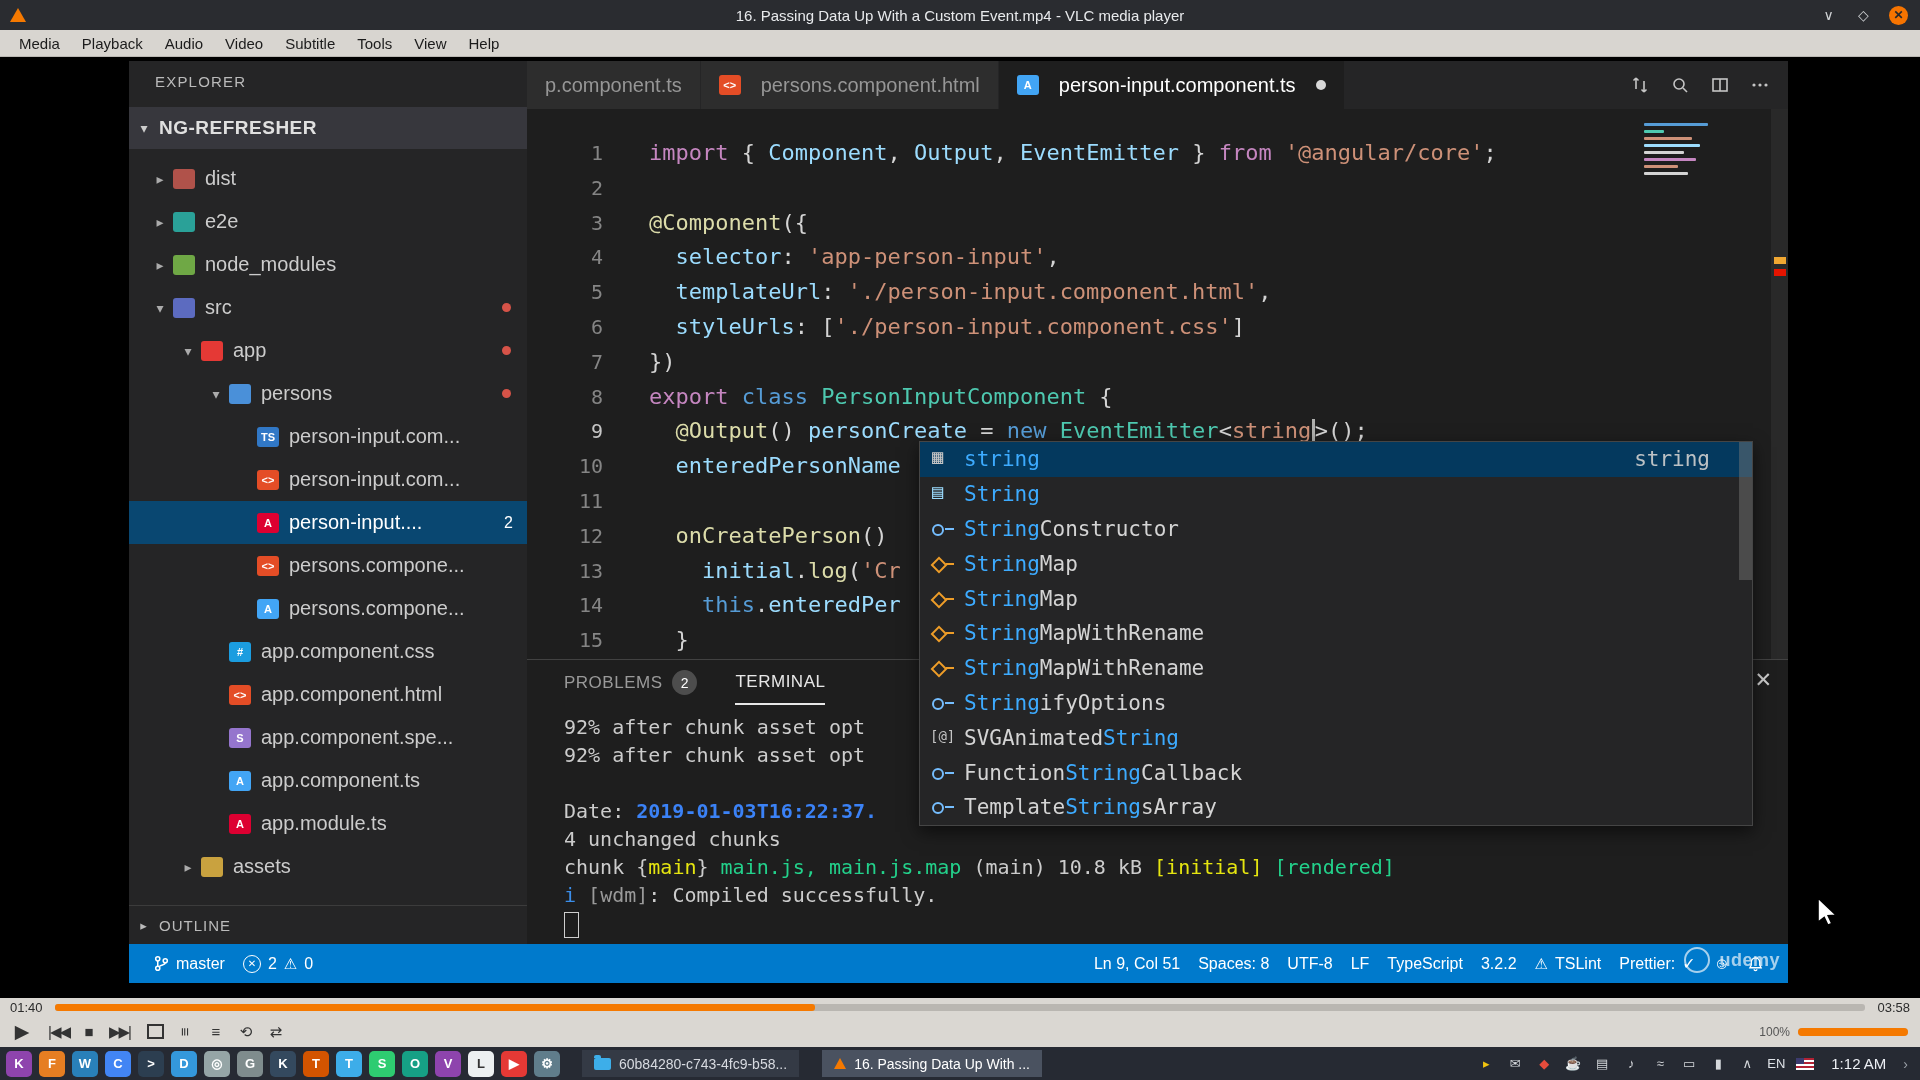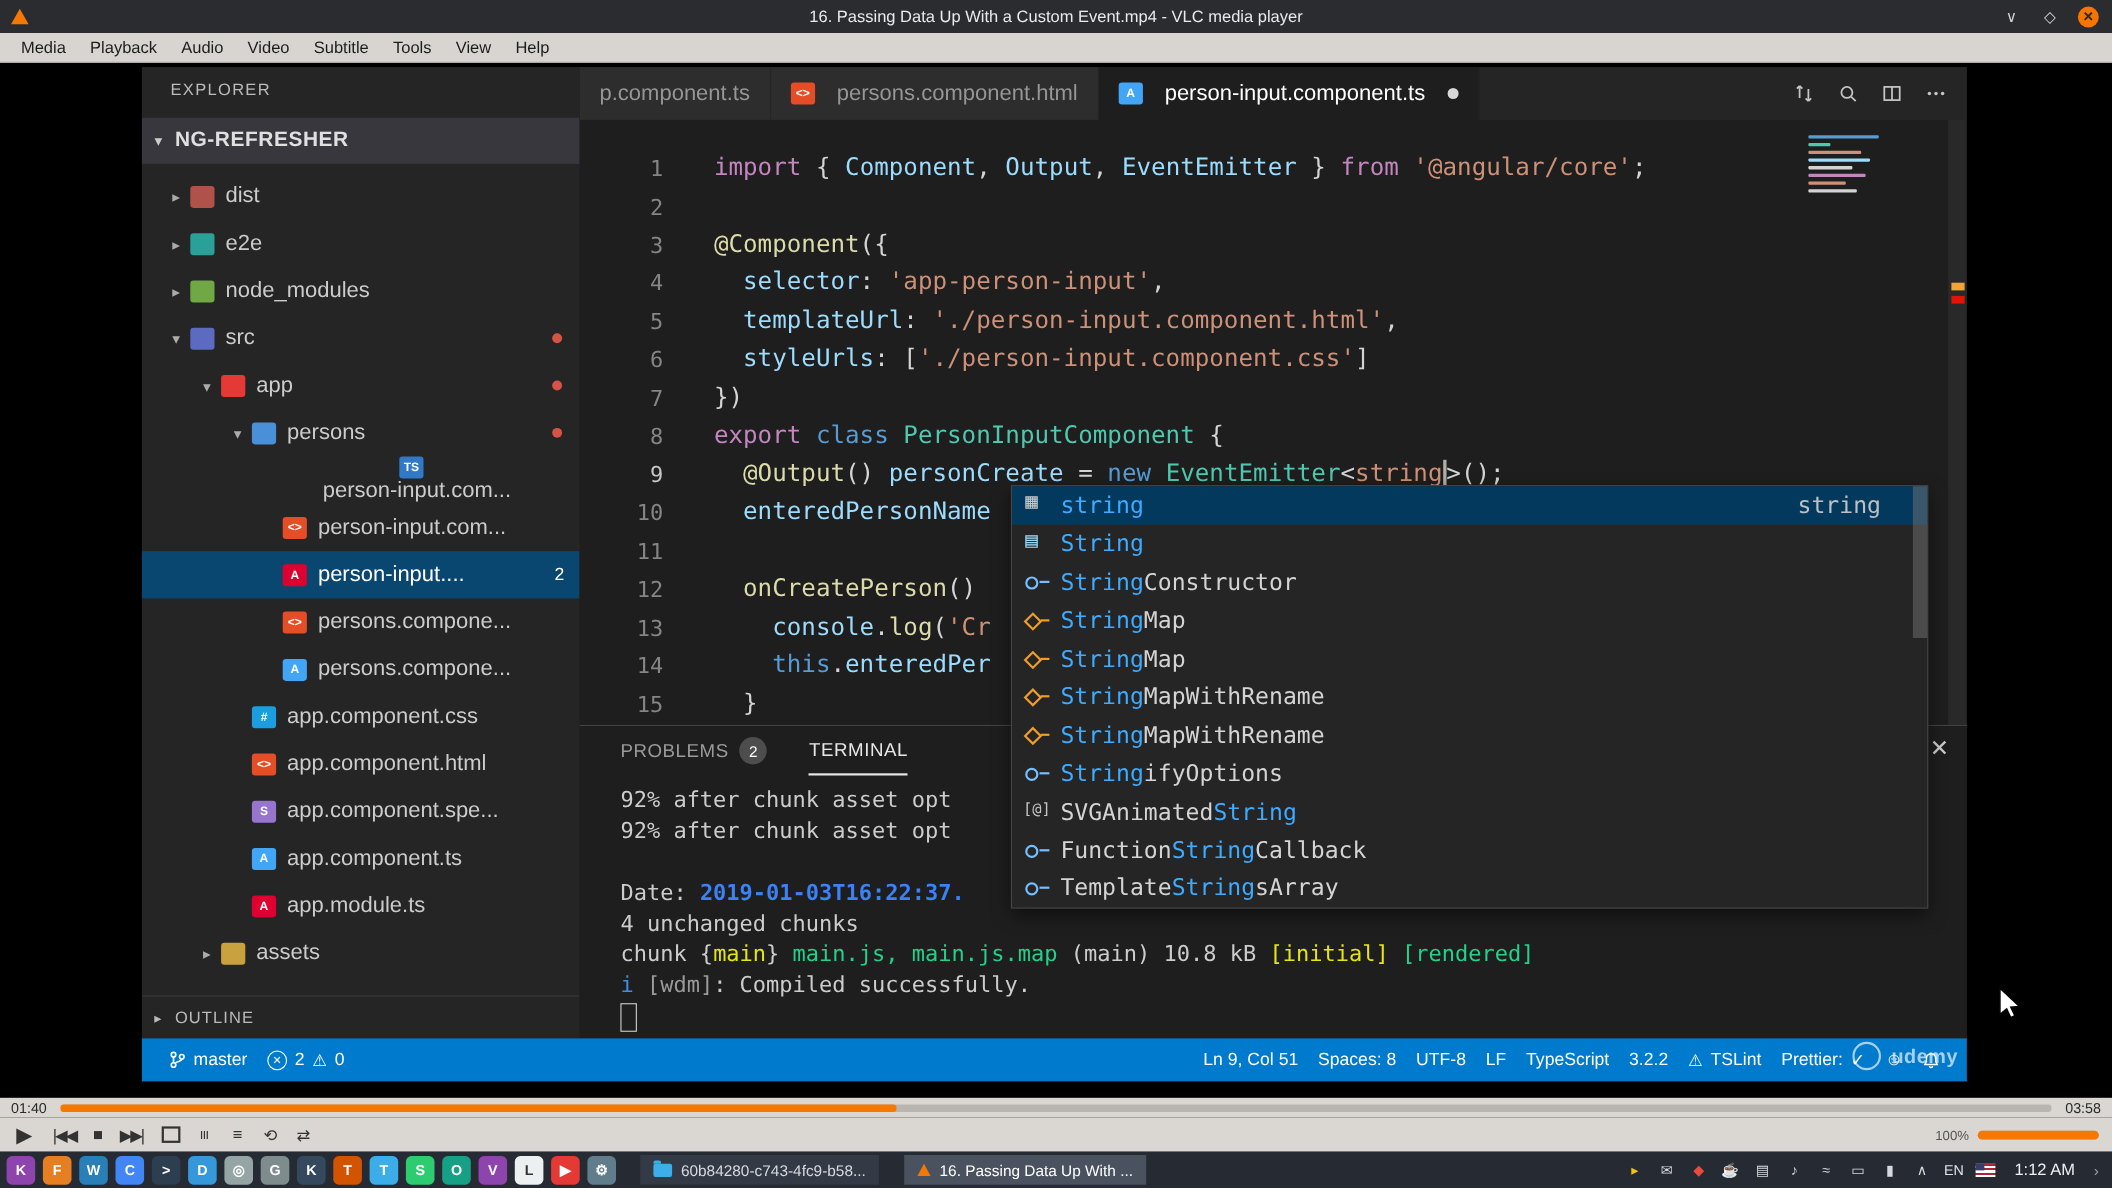--- a/index.html
+++ b/index.html
@@ -192,21 +192,21 @@
             <span class="ficon fi-folder-app"></span>
             <span class="tlabel">app</span>
             <span class="dot"></span>
           </div>
           <div class="trow" style="padding-left: 74px;">
             <span class="chev">▾</span>
             <span class="ficon fi-folder-blue"></span>
             <span class="tlabel">persons</span>
             <span class="dot"></span>
           </div>
-          <div class="trow" style="padding-left: 102px; flex-direction: column;">
+          <div class="trow" style="padding-left: 102px;">
             <span class="chev"></span>
             <span class="ficon fi-ts">TS</span>
             <span class="tlabel">person-input.com...</span>
           </div>
           <div class="trow" style="padding-left: 102px;">
             <span class="chev"></span>
             <span class="ficon fi-html">&lt;&gt;</span>
             <span class="tlabel">person-input.com...</span>
           </div>
           <div class="trow sel" style="padding-left: 102px;">
@@ -305,21 +305,21 @@
             <div class="cl"><span class="lnum">3</span><span class="ltext"><span class="tk-deco">@Component</span><span class="tk-pun">({</span></span></div>
             <div class="cl"><span class="lnum">4</span><span class="ltext"><span class="tk-pun">  </span><span class="tk-var">selector</span><span class="tk-pun">: </span><span class="tk-str">'app-person-input'</span><span class="tk-pun">,</span></span></div>
             <div class="cl"><span class="lnum">5</span><span class="ltext"><span class="tk-pun">  </span><span class="tk-var">templateUrl</span><span class="tk-pun">: </span><span class="tk-str">'./person-input.component.html'</span><span class="tk-pun">,</span></span></div>
             <div class="cl"><span class="lnum">6</span><span class="ltext"><span class="tk-pun">  </span><span class="tk-var">styleUrls</span><span class="tk-pun">: [</span><span class="tk-str">'./person-input.component.css'</span><span class="tk-pun">]</span></span></div>
             <div class="cl"><span class="lnum">7</span><span class="ltext"><span class="tk-pun">})</span></span></div>
             <div class="cl"><span class="lnum">8</span><span class="ltext"><span class="tk-kw">export</span><span class="tk-pun"> </span><span class="tk-kw2">class</span><span class="tk-pun"> </span><span class="tk-type">PersonInputComponent</span><span class="tk-pun"> {</span></span></div>
             <div class="cl active"><span class="lnum">9</span><span class="ltext"><span class="tk-pun">  </span><span class="tk-deco">@Output</span><span class="tk-pun">()&nbsp;</span><span class="tk-var">personCreate</span><span class="tk-pun"> = </span><span class="tk-kw2">new</span><span class="tk-pun"> </span><span class="tk-type">EventEmitter</span><span class="tk-pun">&lt;</span><span class="tk-strerr">string</span><span class="caret"></span><span class="tk-pun">&gt;();</span></span></div>
             <div class="cl"><span class="lnum">10</span><span class="ltext"><span class="tk-pun">  </span><span class="tk-var">enteredPersonName</span></span></div>
             <div class="cl"><span class="lnum">11</span><span class="ltext"></span></div>
             <div class="cl"><span class="lnum">12</span><span class="ltext"><span class="tk-pun">  </span><span class="tk-deco">onCreatePerson</span><span class="tk-pun">() </span></span></div>
-            <div class="cl"><span class="lnum">13</span><span class="ltext"><span class="tk-pun">    </span><span class="tk-var">console</span><span class="tk-pun">.</span><span class="tk-deco">log</span><span class="tk-pun">(</span><span class="tk-str">'Cr</span></span></div>
+            <div class="cl"><span class="lnum">13</span><span class="ltext"><span class="tk-pun">    </span><span class="tk-var">initial</span><span class="tk-pun">.</span><span class="tk-deco">log</span><span class="tk-pun">(</span><span class="tk-str">'Cr</span></span></div>
             <div class="cl"><span class="lnum">14</span><span class="ltext"><span class="tk-pun">    </span><span class="tk-kw2">this</span><span class="tk-pun">.</span><span class="tk-var">enteredPer</span></span></div>
             <div class="cl"><span class="lnum">15</span><span class="ltext"><span class="tk-pun">  }</span></span></div>
           </div>
         <div class="minimap">
           <div class="mm-line" style="width:64px;background:#569cd6"></div>
           <div class="mm-line" style="width:20px;background:#4ec9b0"></div>
           <div class="mm-line" style="width:48px;background:#ce9178"></div>
           <div class="mm-line" style="width:56px;background:#9cdcfe"></div>
           <div class="mm-line" style="width:40px;background:#d4d4d4"></div>
           <div class="mm-line" style="width:52px;background:#c586c0"></div>

